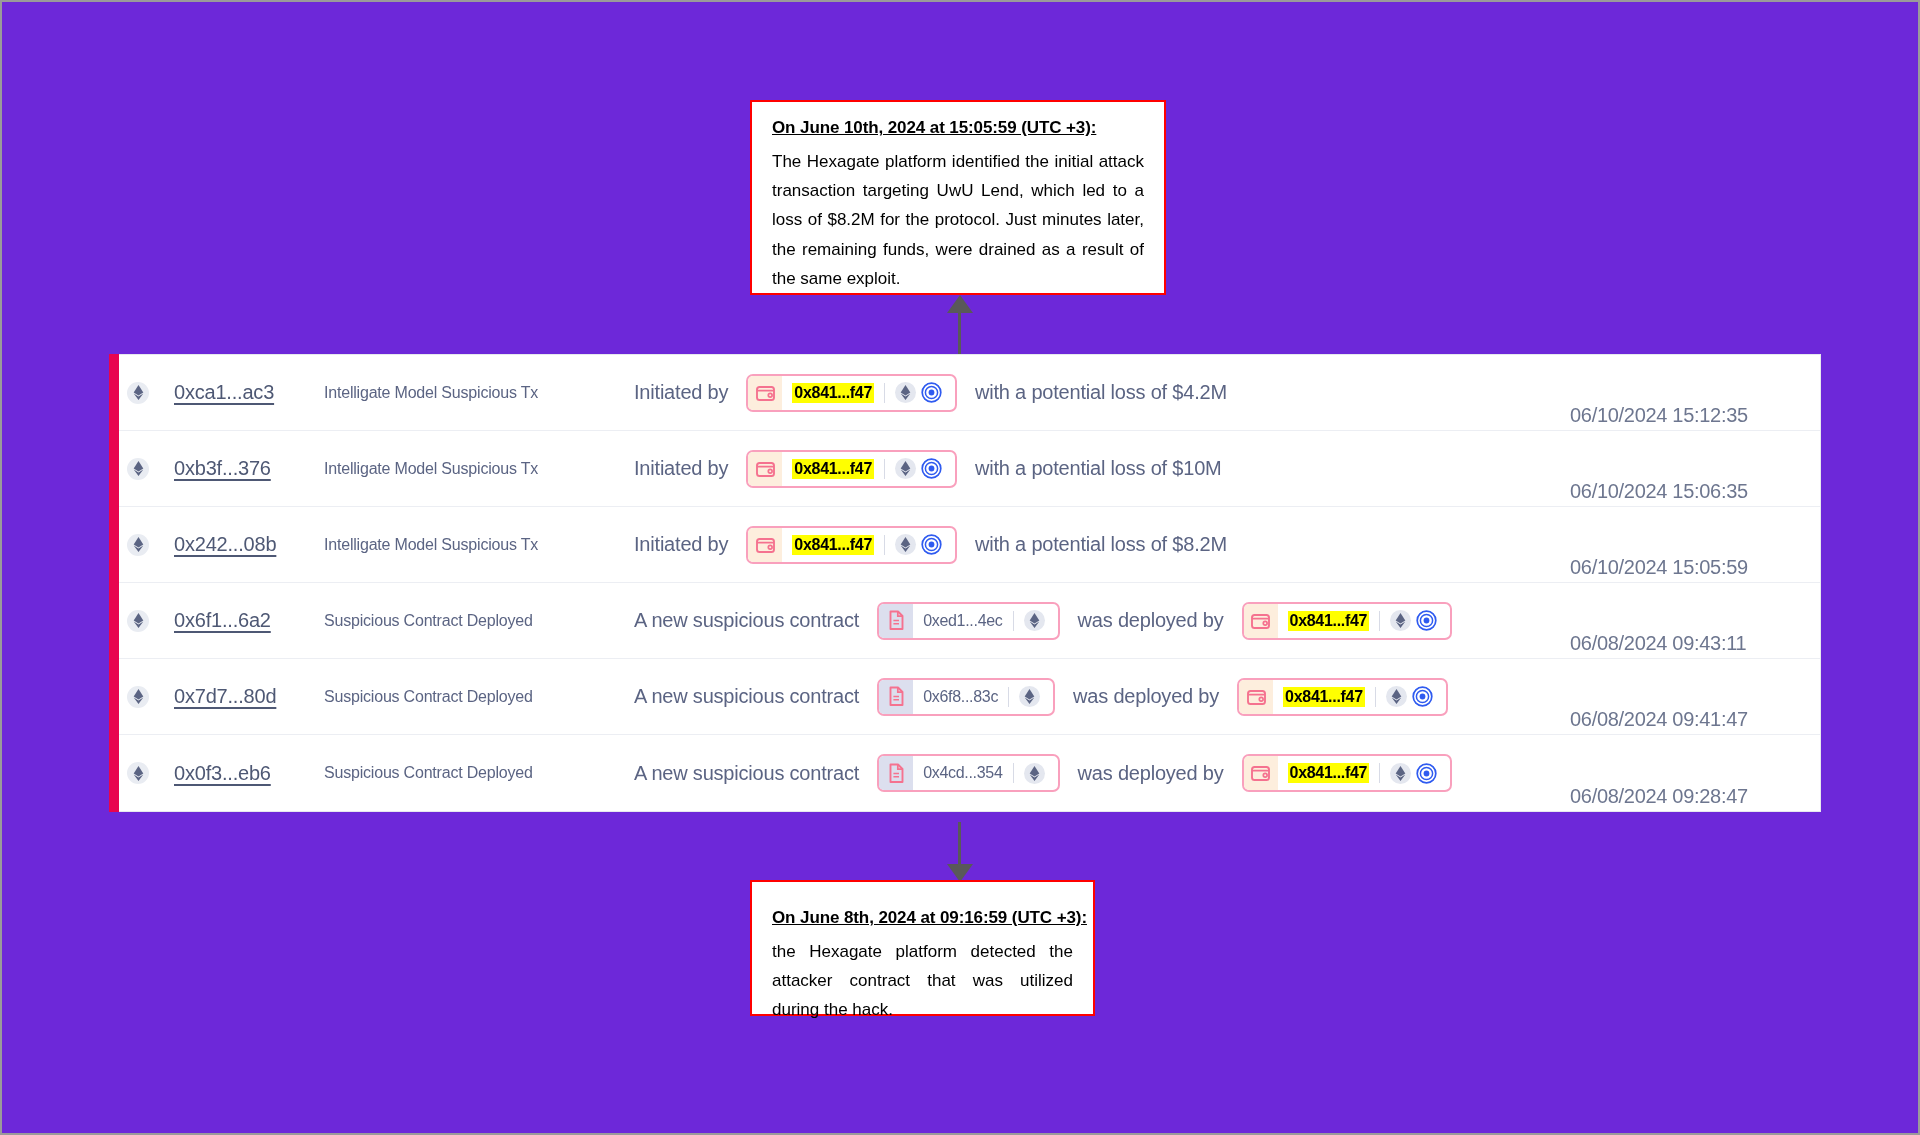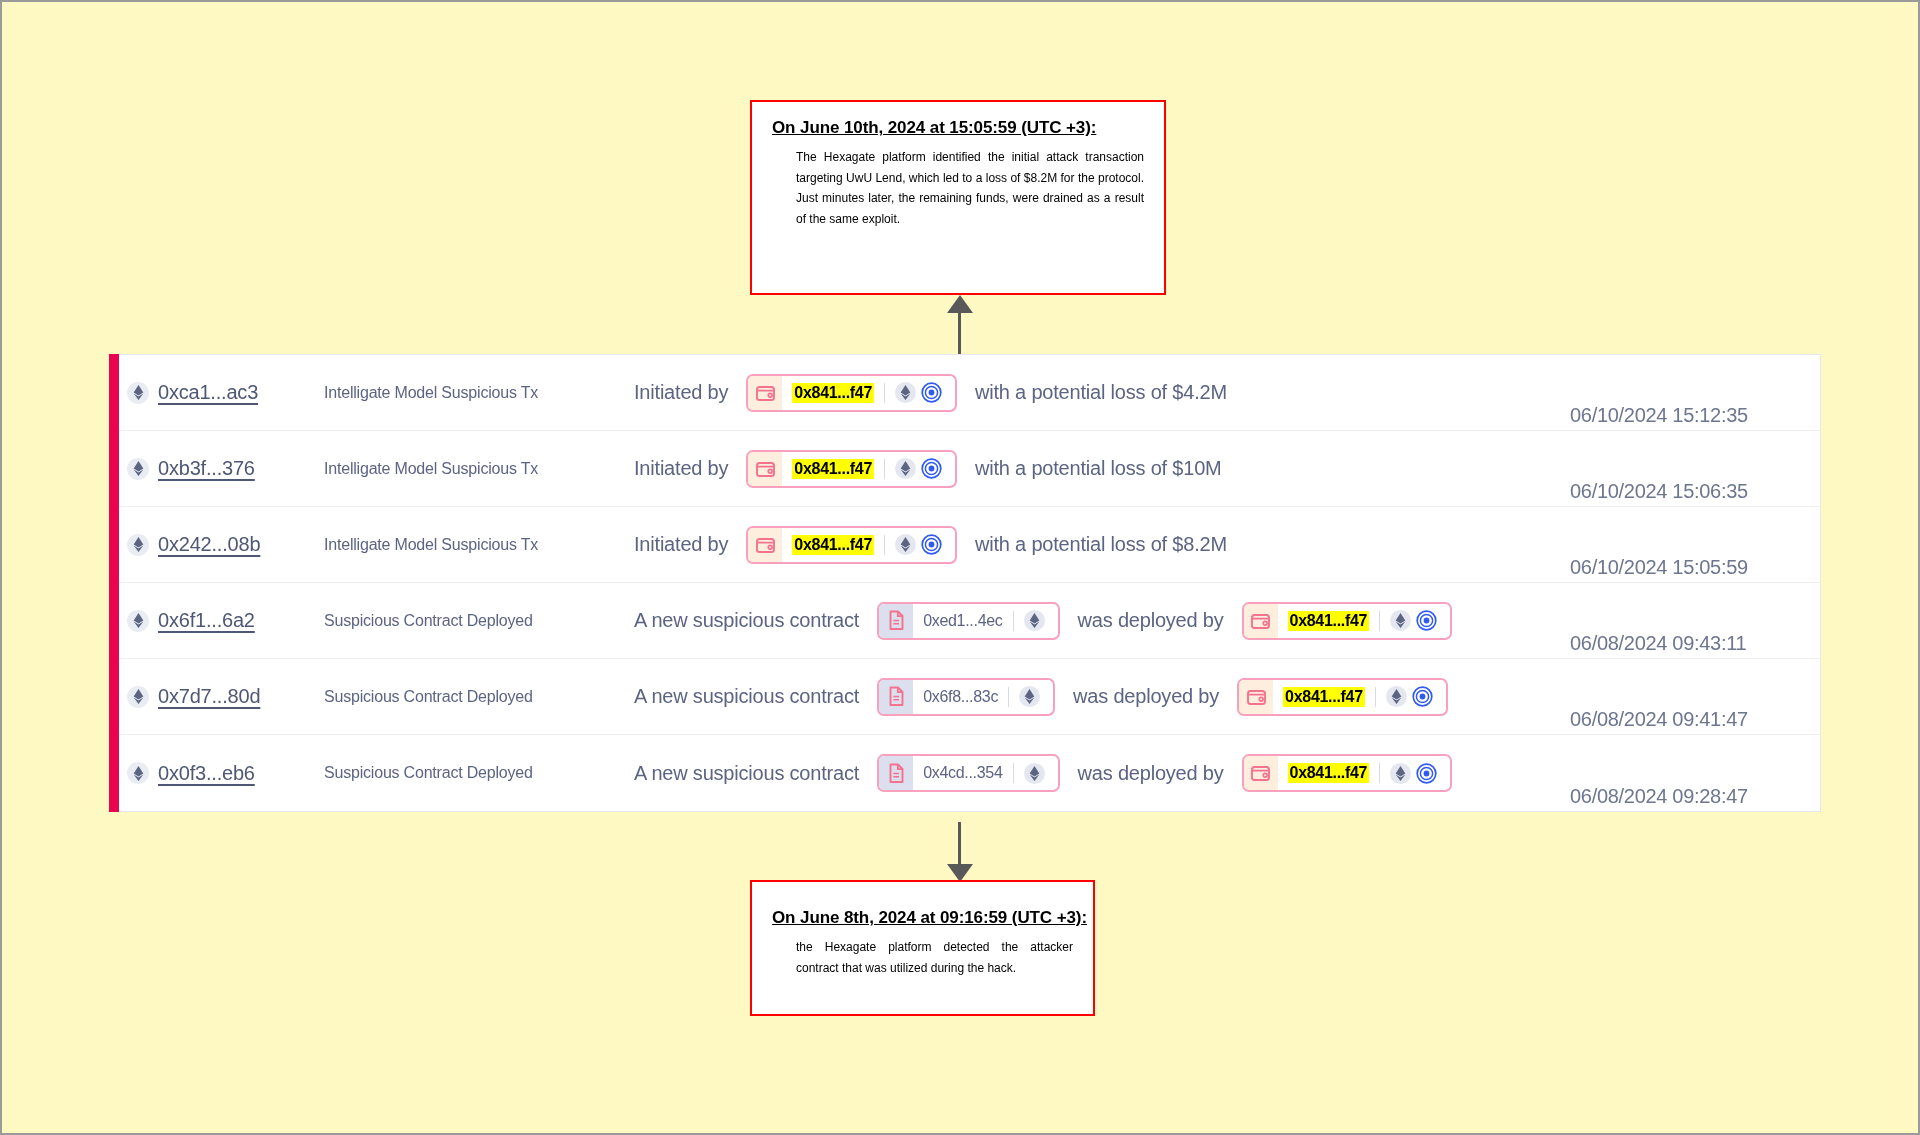--- a/index.html
+++ b/index.html
@@ -8,21 +8,21 @@
     width: 1920px;
     height: 1135px;
     background: #ffffff;
     font-family: "Liberation Sans", sans-serif;
   }
 
   #page {
     position: relative;
     width: 1920px;
     height: 1135px;
-    background: #fef9c3;
+    background: #6d28d9;
     border: 2px solid #9a9a9a;
     overflow: hidden;
   }
 
   
   .callout {
     position: absolute;
     border: 2px solid #ff0000;
     background: #ffffff;
     padding: 16px 20px 14px 20px;
@@ -30,26 +30,25 @@
   .callout-title {
     font-size: 17px;
     font-weight: bold;
     color: #000000;
     text-decoration: underline;
     letter-spacing: -0.1px;
     margin-bottom: 9px;
     white-space: nowrap;
   }
   .callout-body {
-    font-size: 12px;
+    font-size: 17px;
     line-height: 1.72;
     color: #000000;
     text-align: justify;
     text-justify: inter-word;
-    margin-left: 24px;
   }
 
   #callout-top {
     left: 748px;
     top: 98px;
     width: 416px;
     height: 195px;
   }
   #callout-bottom {
     left: 748px;
@@ -119,21 +118,21 @@
     top: -1px;
     bottom: -1px;
     width: 10px;
     background: #e8044f;
   }
 
   .cell-hash {
     width: 197px;
     display: flex;
     align-items: center;
-    gap: 9px;
+    gap: 25px;
     flex: 0 0 auto;
   }
   .eth-circle {
     width: 22px; height: 22px;
     border-radius: 50%;
     background: #e9ecf2;
     display: flex; align-items: center; justify-content: center;
     flex: 0 0 auto;
   }
   .hash-link {

